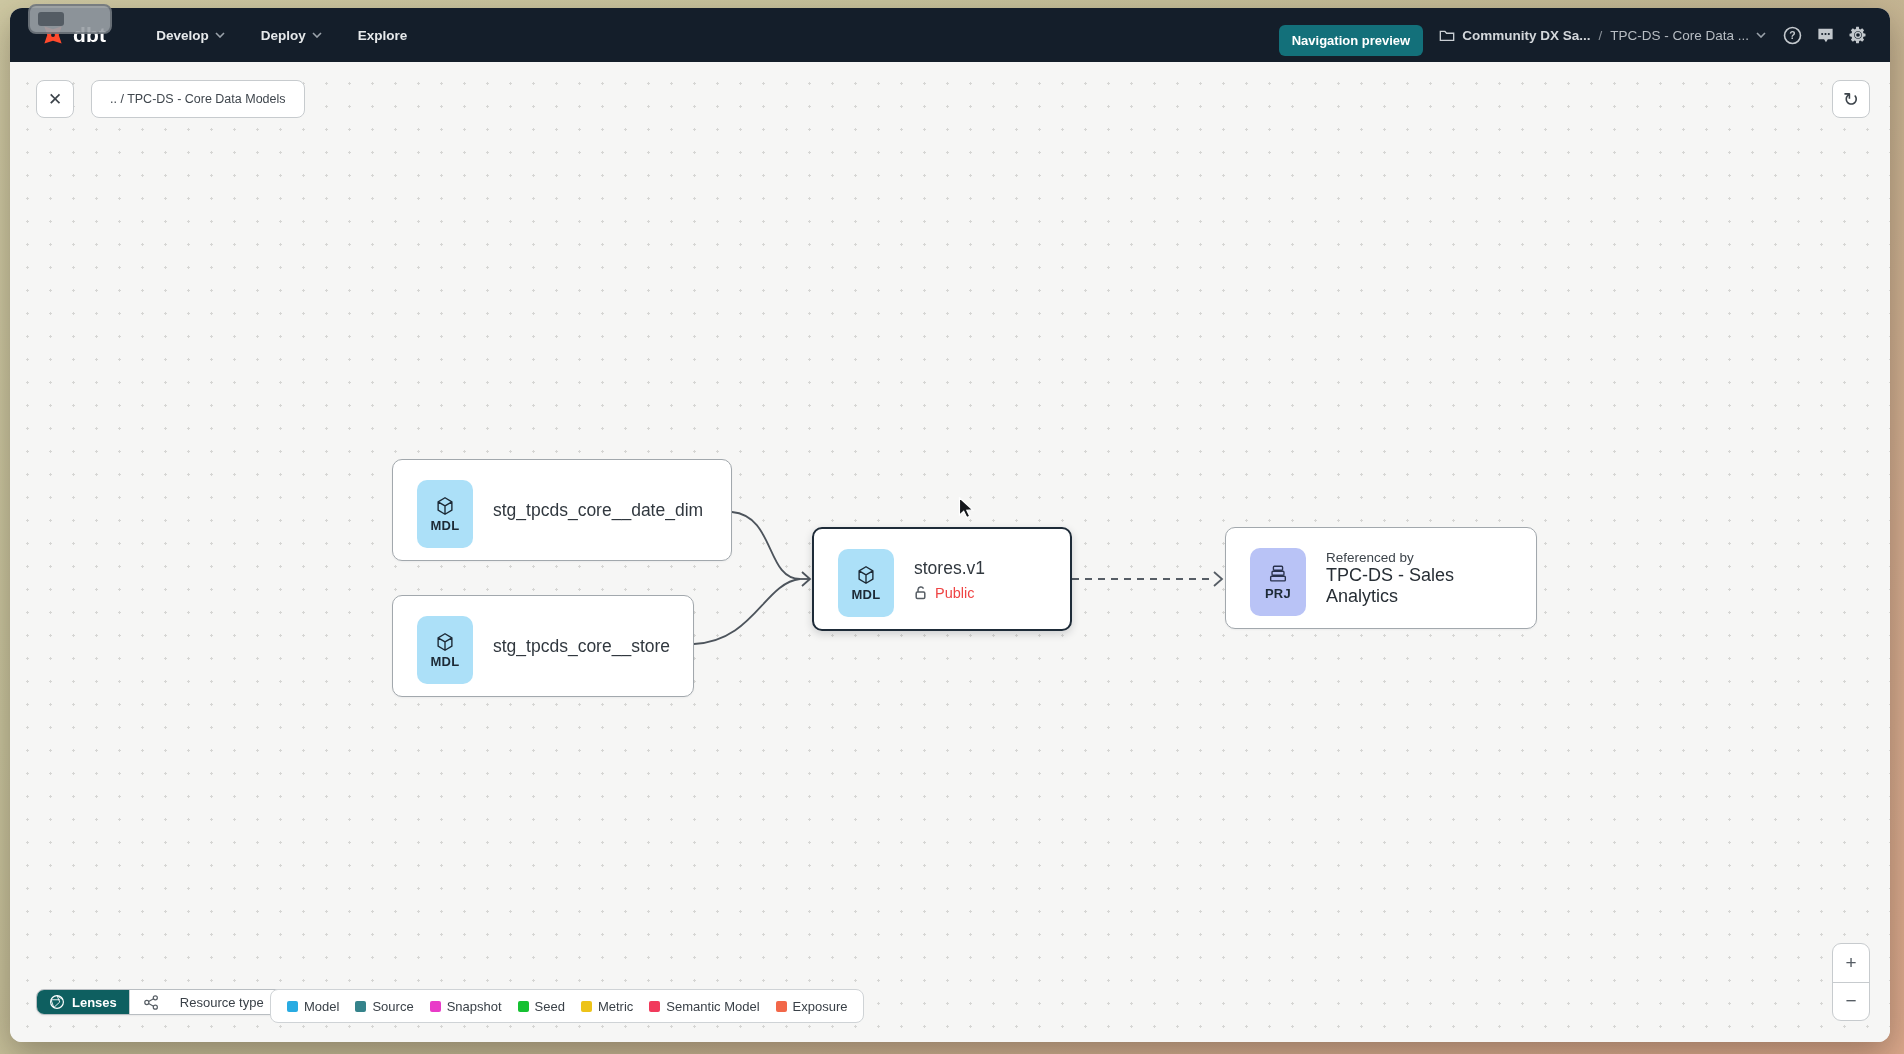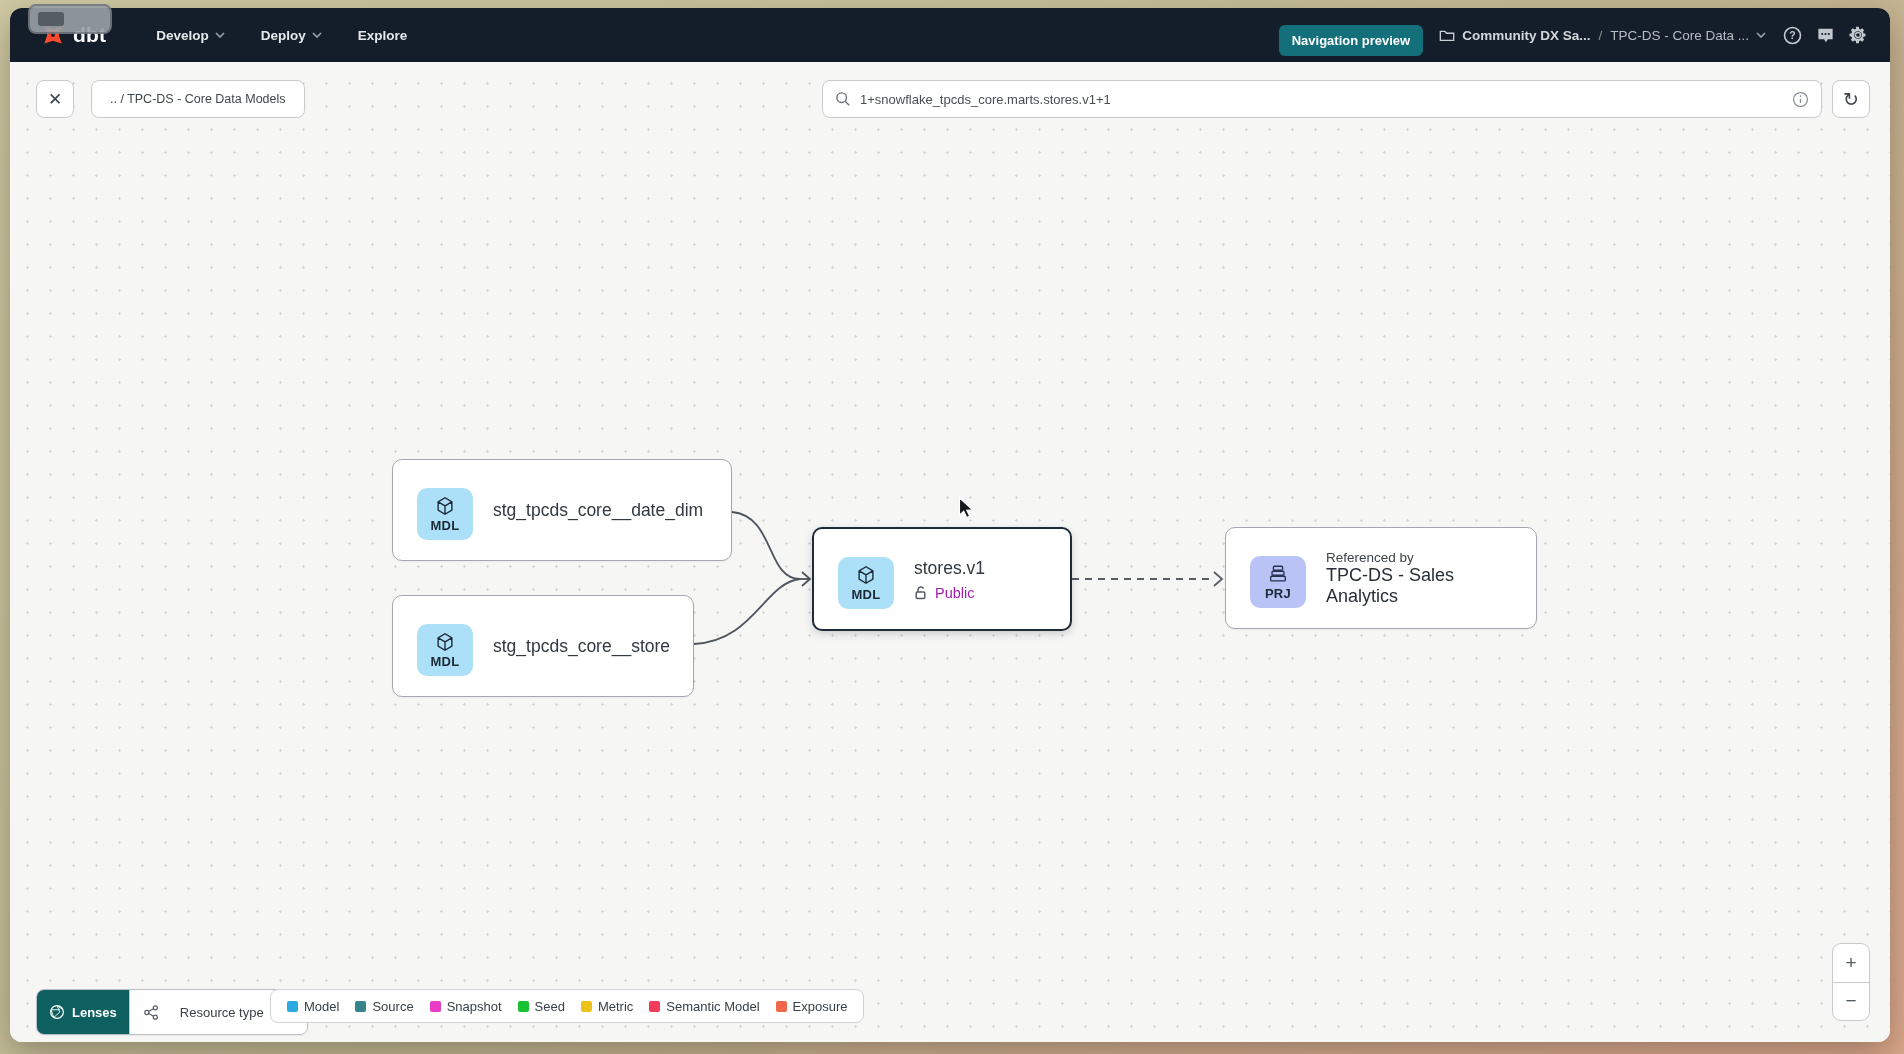--- a/index.html
+++ b/index.html
@@ -55,37 +55,37 @@
     background:#fff; border:1px solid #c7cbce; border-radius:8px; display:flex;
     align-items:center; padding:0 12px; gap:9px; }
   .search-value { font-size:13px; color:#474e55; flex:1; white-space:nowrap; overflow:hidden; }
   .refresh-btn { left:1822px; top:18px; font-size:19px; }
 
   
   .node { position:absolute; background:#fff; border:1px solid #a2a8ad; border-radius:10px;
     display:flex; align-items:center; gap:20px; padding:0 24px; cursor:pointer;
     box-shadow:0 1px 2px rgba(30,40,50,.05); }
   .node.selected { border:2px solid #1e2b38; box-shadow:0 3px 8px rgba(20,30,40,.18); }
-  .node-badge { width:56px; height:52px; border-radius:10px; display:flex; flex-direction:column;
+  .node-badge { width:56px; height:68px; border-radius:10px; display:flex; flex-direction:column;
     align-items:center; justify-content:center; gap:1px; flex:none;margin-top:8px; }
   .node-badge .badge-code { font-size:13px; font-weight:bold; color:#1d2a36; letter-spacing:.3px; }
   .node-title { font-size:17.5px; color:#31383f; white-space:nowrap; }
   .node-sub { display:flex; align-items:center; gap:7px; margin-top:6px;
-    font-size:14.5px; color:#a21caf; }
+    font-size:14.5px; color:#ef4444; }
   .node-eyebrow { font-size:13.5px; color:#3c434a; margin-bottom:0; }
   .prj-title { font-size:18px; color:#272e35; }
   #node-date-dim { left:382px; top:397px; width:340px; height:102px; }
   #node-store    { left:382px; top:533px; width:302px; height:102px; }
   #node-stores-v1{ left:802px; top:465px; width:260px; height:104px; }
   #node-prj      { left:1215px; top:465px; width:312px; height:102px; }
 
   .edges { position:absolute; inset:0; width:100%; height:100%; pointer-events:none; }
 
   
-  .lens-group { position:absolute; left:26px; top:927px; height:46px; display:flex;
+  .lens-group { position:absolute; left:26px; top:927px; height:26px; display:flex;
     border-radius:8px; overflow:hidden; border:1px solid #b9bec2;
     box-shadow:0 1px 2px rgba(30,40,50,.06); }
   .lenses-btn { background:#0e5f60; color:#fff; display:flex; align-items:center; gap:7px;
     padding:0 12px; font-size:13px; font-weight:bold; cursor:pointer; }
   .resource-btn { background:#fff; color:#3a4148; display:flex; align-items:center; gap:20px;
     padding:0 13px; font-size:13px; cursor:pointer; border-left:1px solid #c7cbce; }
   .legend-bar { position:absolute; left:260px; top:927px; height:34px; background:#fff;
     border:1px solid #cfd3d6; border-radius:8px; display:flex; align-items:center;
     gap:16px; padding:0 16px; }
   .legend-item { display:flex; align-items:center; gap:6px; font-size:13px; color:#3a4148; }
@@ -189,32 +189,20 @@
       <path d="M 1062 517 L 1203 517" fill="none" stroke="#565d65" stroke-width="1.8" stroke-dasharray="7 6"></path>
       <path d="M 1204 510 L 1212 517 L 1204 524" fill="none" stroke="#565d65" stroke-width="1.8"></path>
     </svg>
 
     <div class="btn-square close-btn">
       <span>✕</span>
     </div>
     <div class="path-chip">
       <span>.. / TPC-DS - Core Data Models</span>
     </div>
-    <div class="search-box">
-      <svg width="16" height="16" viewBox="0 0 18 18">
-        <circle cx="7.5" cy="7.5" r="5.4" fill="none" stroke="#6b7278" stroke-width="1.6"></circle>
-        <line x1="11.7" y1="11.7" x2="16" y2="16" stroke="#6b7278" stroke-width="1.6"></line>
-      </svg>
-      <div class="search-value">1+snowflake_tpcds_core.marts.stores.v1+1</div>
-      <svg width="17" height="17" viewBox="0 0 20 20">
-        <circle cx="10" cy="10" r="8.2" fill="none" stroke="#8b9197" stroke-width="1.5"></circle>
-        <line x1="10" y1="9" x2="10" y2="14.2" stroke="#8b9197" stroke-width="1.6"></line>
-        <circle cx="10" cy="6" r="1" fill="#8b9197"></circle>
-      </svg>
-    </div>
     <div class="btn-square refresh-btn">
       <span>↻</span>
     </div>
 
     <div class="node" id="node-date-dim">
       <div class="node-badge" style="background-color: rgb(172, 224, 248);">
         <svg width="22" height="22" viewBox="0 0 24 24">
           <path d="M12 3 L19.5 7.4 V16.6 L12 21 L4.5 16.6 V7.4 Z M4.5 7.4 L12 11.8 L19.5 7.4 M12 11.8 V21" fill="none" stroke="#1d2a36" stroke-width="1.5" stroke-linejoin="round"></path>
         </svg>
         <span class="badge-code">MDL</span>

